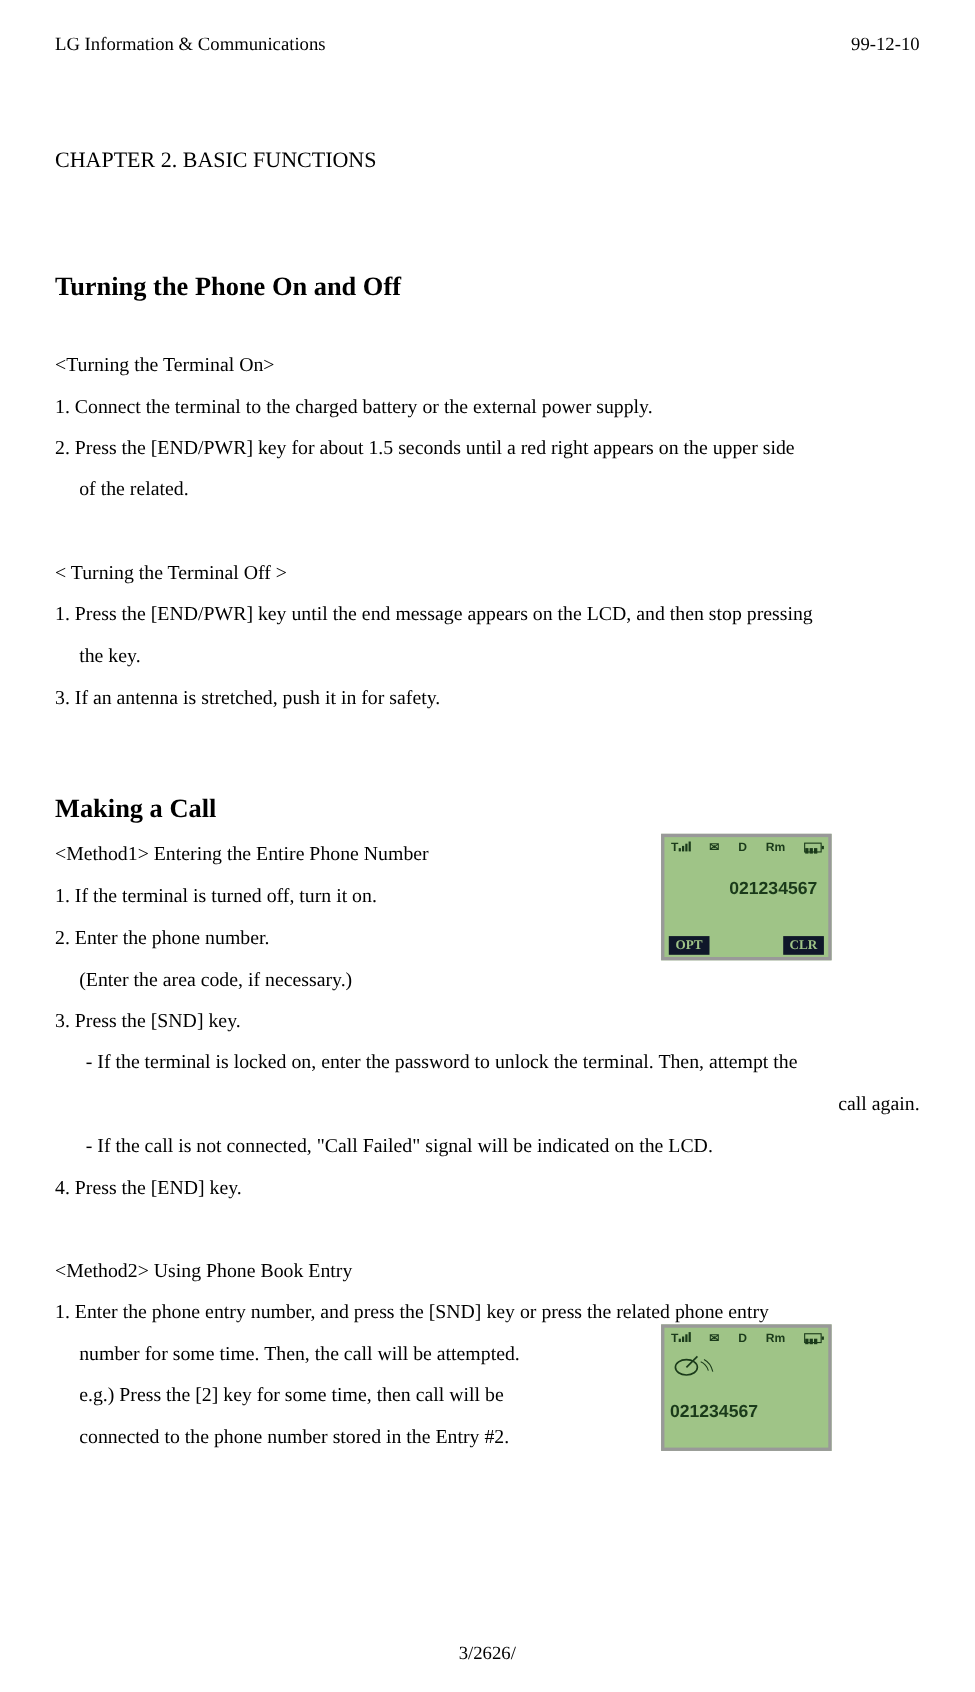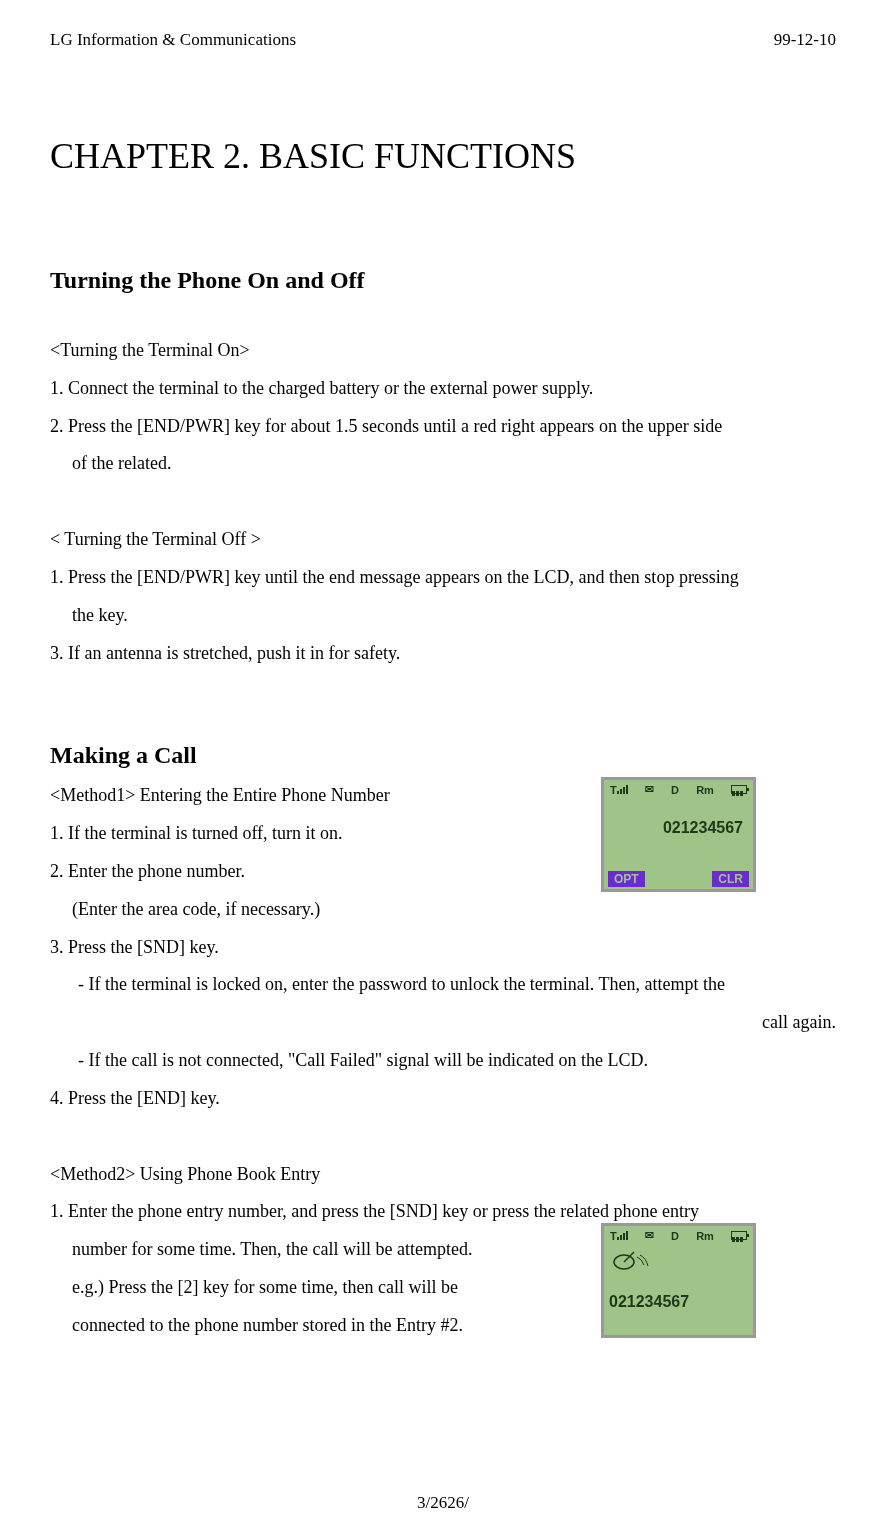--- a/index.html
+++ b/index.html
@@ -15,21 +15,21 @@
       position: relative;
       padding: 30px 50px 30px 50px;
     }
     .header {
       display: flex;
       justify-content: space-between;
       font-size: 17px;
       margin-bottom: 85px;
     }
     .chapter-title {
-      font-size: 36px;
+      font-size: 20px;
       font-weight: normal;
       margin-bottom: 90px;
     }
     .section-title {
       font-size: 24px;
       font-weight: bold;
       margin-bottom: 38px;
     }
     .body-text {
       font-size: 18px;
@@ -116,23 +116,23 @@
     .phone-bottom-bar {
       display: flex;
       justify-content: space-between;
       padding: 0 2px;
       position: absolute;
       bottom: 2px;
       left: 2px;
       right: 2px;
     }
     .softkey {
-      background: #6d28d9;
+      background: #0f172a;
       color: #9fc487;
-      font-family: Liberation Sans, sans-serif;
+      font-family: Liberation Serif, serif;
       font-weight: bold;
       font-size: 12px;
       padding: 1px 6px;
     }
     .phone-satellite {
       font-size: 24px;
       padding: 2px 8px;
     }
     .phone-number-display-2 {
       text-align: left;

